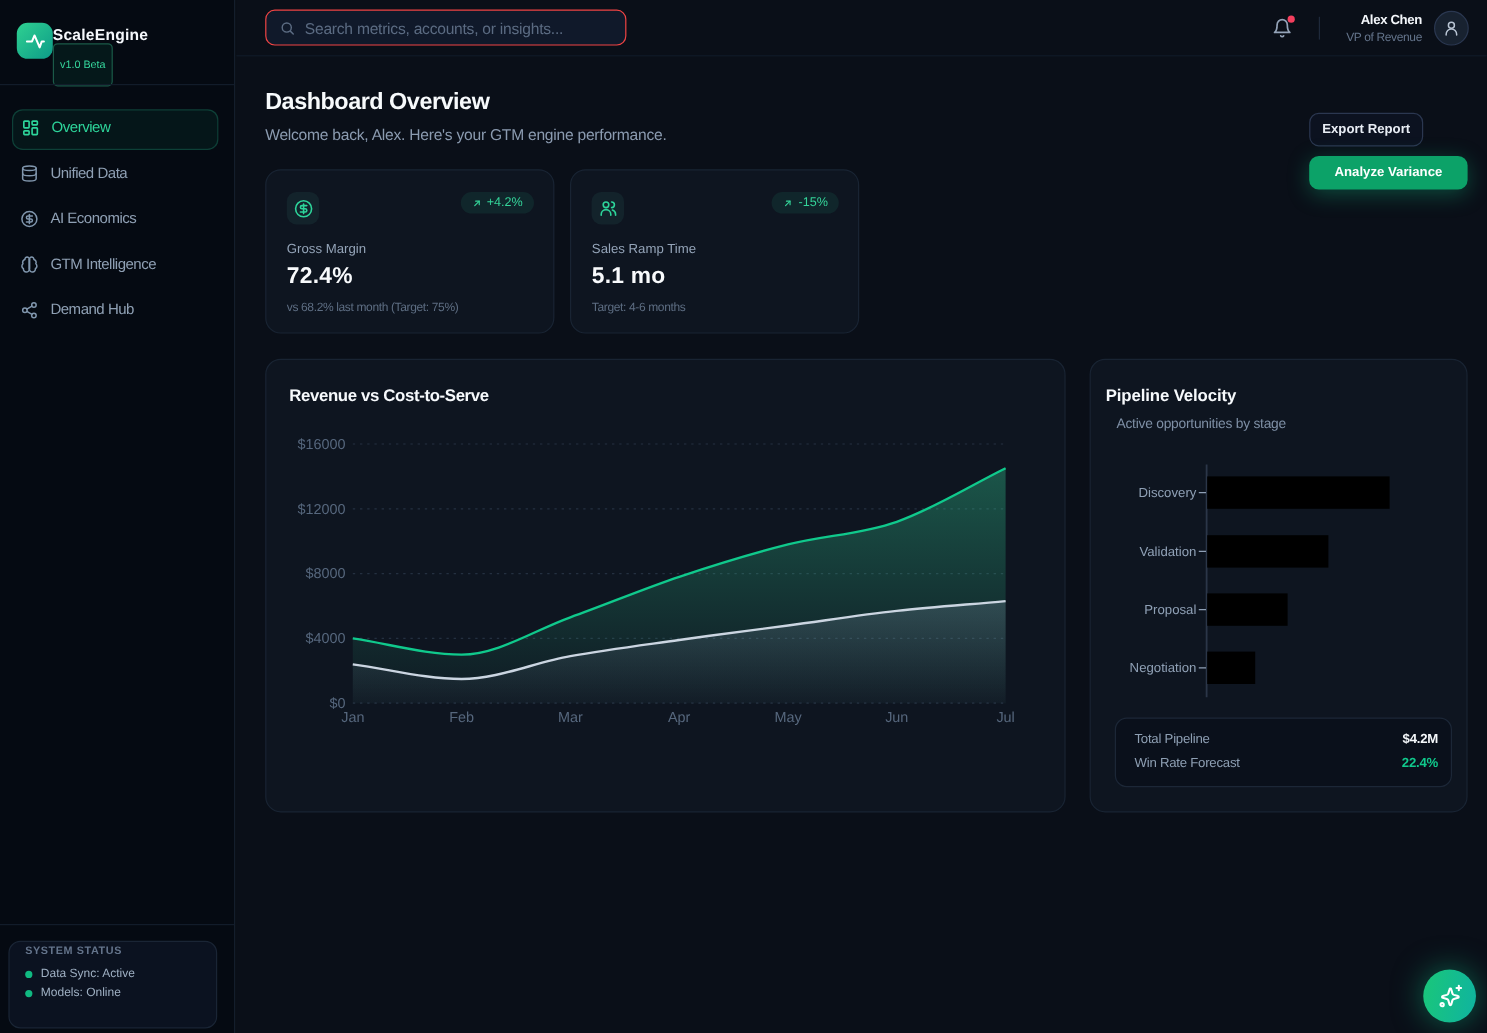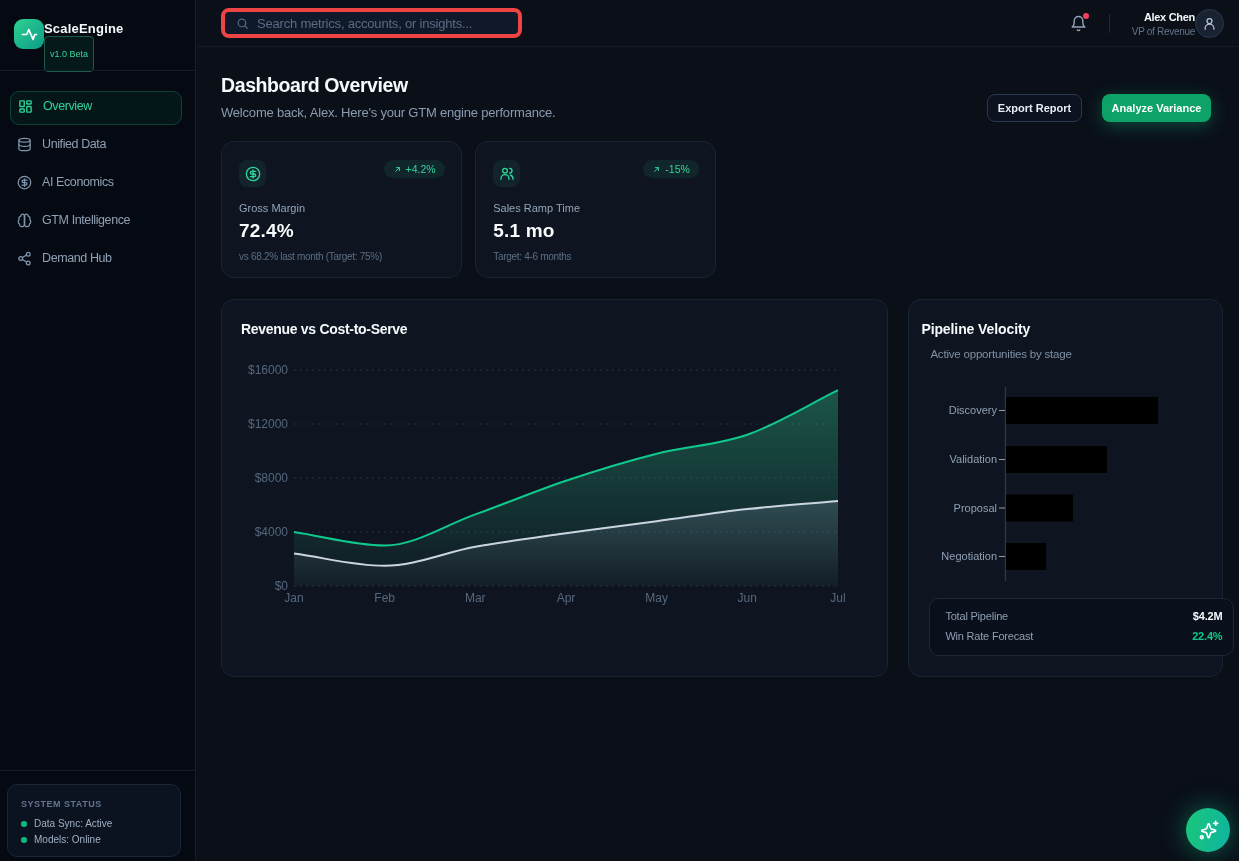--- a/index.html
+++ b/index.html
@@ -12,64 +12,64 @@
 .logo-row { display:flex; align-items:flex-start; padding:19px 0 0 14px; }
 .logo-ic { width:30px; height:30px; border-radius:9px; background:linear-gradient(135deg,#2fd191,#0d9b88); display:flex; align-items:center; justify-content:center; }
 .brand b { display:block; padding-top:2px; font-size:13px; font-weight:bold; color:#f5f8fc; letter-spacing:.2px; }
 .badge-beta { display:inline-block; margin-top:0; font-size:9px; line-height:10px; color:#35d69c; border:1px solid #1b5a48; background:rgba(16,185,129,.08); border-radius:4px; padding:12px 5px; }
 .side-div { position:absolute; left:0; top:70px; width:100%; height:1px; background:#121c2a; }
 .nav { position:absolute; top:91px; left:10px; right:13px; }
 .nav-item { display:flex; align-items:center; gap:10px; height:34px; padding:0 0 4px 7px; border-radius:9px; margin-bottom:4px; color:#8fa0b4; font-size:12.5px; letter-spacing:-0.4px; }
 .nav-item.active { background:rgba(16,185,129,.07); border:1px solid rgba(45,212,160,.22); color:#2dd49a; }
 .nav-item svg { flex:0 0 auto; }
 .sys-div { position:absolute; left:0; top:770px; width:100%; height:1px; background:#121c2a; }
-.sys-box { position:absolute; left:7px; top:784px; width:174px; height:73px; background:#0b1220; border:1px solid #1a2535; border-radius:10px; padding:14px 0 0 13px; }
+.sys-box { position:absolute; left:7px; top:784px; width:174px; height:73px; background:#0b1220; border:1px solid #1a2535; border-radius:10px; padding:2px 0 0 13px; }
 .sys-box h4 { font-size:9px; font-weight:bold; color:#64748b; letter-spacing:.5px; margin-bottom:9px; }
 .sys-row { display:flex; align-items:center; gap:7px; font-size:10px; color:#9fb0c3; margin-bottom:5px; }
 .dot { width:6px; height:6px; border-radius:50%; background:#10b981; }
 
 
 .topbar { position:absolute; left:197px; top:0; width:1042px; height:47px; border-bottom:1px solid #111b29; background:#0a0f18; }
-.search { position:absolute; left:24px; top:8px; width:301px; height:30px; background:#10192a; border:4px solid #ef4444; border-radius:8px; display:flex; align-items:center; gap:8px; padding-left:11px; }
+.search { position:absolute; left:24px; top:8px; width:301px; height:30px; background:#10192a; border:1px solid #ef4444; border-radius:8px; display:flex; align-items:center; gap:8px; padding-left:11px; }
 .search span { color:#5b6b82; font-size:13px; letter-spacing:-0.2px; }
 .top-right { position:absolute; right:15px; top:0; height:47px; display:flex; align-items:center; }
 .bell { position:relative; margin-right:22px; }
 .bell .rdot { position:absolute; right:-2px; top:-2px; width:6px; height:6px; border-radius:50%; background:#f43f5e; }
 .vdiv { width:1px; height:19px; background:#1e293b; margin-right:22px; }
-.who { text-align:right; margin-right:0; }
+.who { text-align:right; margin-right:10px; }
 .who b { display:block; font-size:11px; color:#f4f7fb; letter-spacing:-0.3px; }
 .who span { display:block; font-size:10px; color:#64748b; margin-top:3px; letter-spacing:-0.3px; }
 .avatar { width:29px; height:29px; border-radius:50%; background:#182230; border:1px solid #2a3750; display:flex; align-items:center; justify-content:center; }
 
 
 .main { position:absolute; left:221px; top:47px; width:1002px; }
 .pg-head { position:relative; height:94px; }
 .pg-head h1 { font-size:19.5px; font-weight:bold; color:#f7fafc; padding-top:27px; letter-spacing:-0.4px; }
 .pg-head p { font-size:13px; color:#8b9bb0; margin-top:8px; letter-spacing:-0.2px; }
-.hd-btns { position:absolute; right:12px; top:47px; display:flex; gap:20px; }
+.hd-btns { position:absolute; right:0; top:47px; display:flex; gap:8px;flex-direction:column; }
 .btn-ghost { height:28px; width:95px; text-align:center; border:1px solid #2b3750; border-radius:8px; background:#0c1220; color:#e8edf4; font-size:11px; font-weight:bold; line-height:26px; }
-.btn-green { height:28px; width:109px; text-align:center; border-radius:8px; background:#0ca268; color:#fff; font-size:11px; font-weight:bold; line-height:28px; box-shadow:0 4px 18px rgba(16,185,129,.35); }
+.btn-green { height:28px; width:132px; text-align:center; border-radius:8px; background:#0ca268; color:#fff; font-size:11px; font-weight:bold; line-height:28px; box-shadow:0 4px 18px rgba(16,185,129,.35); }
 
 
 .kpis { display:flex; gap:13.5px; margin-top:0; }
 .kpi { width:240.7px; height:137px; background:#0e1520; border:1px solid #192433; border-radius:13px; padding:18px 17px 12px 17px; position:relative; }
 .kpi-ic { width:27px; height:27px; border-radius:8px; background:#13232b; display:flex; align-items:center; justify-content:center; }
 .kpi-badge { position:absolute; right:16px; top:18px; height:18px; border-radius:9px; background:rgba(45,212,160,.09); color:#34d399; font-size:10.5px; padding:0 9px; display:flex; align-items:center; gap:4px; }
 .kpi-label { font-size:11px; color:#94a4b8; margin-top:15px; }
 .kpi-val { font-size:19px; font-weight:bold; color:#f8fafc; margin-top:6px; letter-spacing:.2px; }
 .kpi-sub { font-size:10px; color:#5d6d82; margin-top:9px; letter-spacing:-0.3px; }
 
 
 .charts { display:flex; gap:20px; margin-top:20.5px; }
 .chart-card { width:681px; height:378px; background:#0e1520; border:1px solid #192433; border-radius:13px; position:relative; }
 .chart-card h3 { font-size:14px; font-weight:bold; color:#f6f9fc; position:absolute; left:19px; top:21px; letter-spacing:-0.3px; }
 .pipe-card { width:321px; height:378px; background:#0e1520; border:1px solid #192433; border-radius:13px; position:relative; }
 .pipe-card h3 { font-size:14px; font-weight:bold; color:#f6f9fc; position:absolute; left:12px; top:21px; letter-spacing:-0.1px; }
 .pipe-card .sub { position:absolute; left:21px; top:48px; font-size:11.5px; color:#7e8fa5; letter-spacing:-0.2px; }
-.pipe-sum { position:absolute; left:20px; top:298px; width:305px; height:58px; background:#0a101b; border:1px solid #1c2737; border-radius:10px; padding:11px 11px 0 15px; }
+.pipe-sum { position:absolute; left:20px; top:298px; width:281px; height:58px; background:#0a101b; border:1px solid #1c2737; border-radius:10px; padding:11px 11px 0 15px; }
 .ps-row { display:flex; justify-content:space-between; font-size:11px; color:#8e9fb3; margin-bottom:8px; letter-spacing:-0.2px; }
 .ps-row b.w { color:#f5f8fb; } .ps-row b.g { color:#10c98c; }
 
 
 .fab { position:absolute; left:1186px; top:808px; width:44px; height:44px; border-radius:50%; background:linear-gradient(100deg,#1ac779 0%,#0fb3a0 100%); display:flex; align-items:center; justify-content:center; box-shadow:0 0 26px rgba(16,185,129,.5); }
 </style>
 </head>
 <body>
 
 <div class="sidebar">

